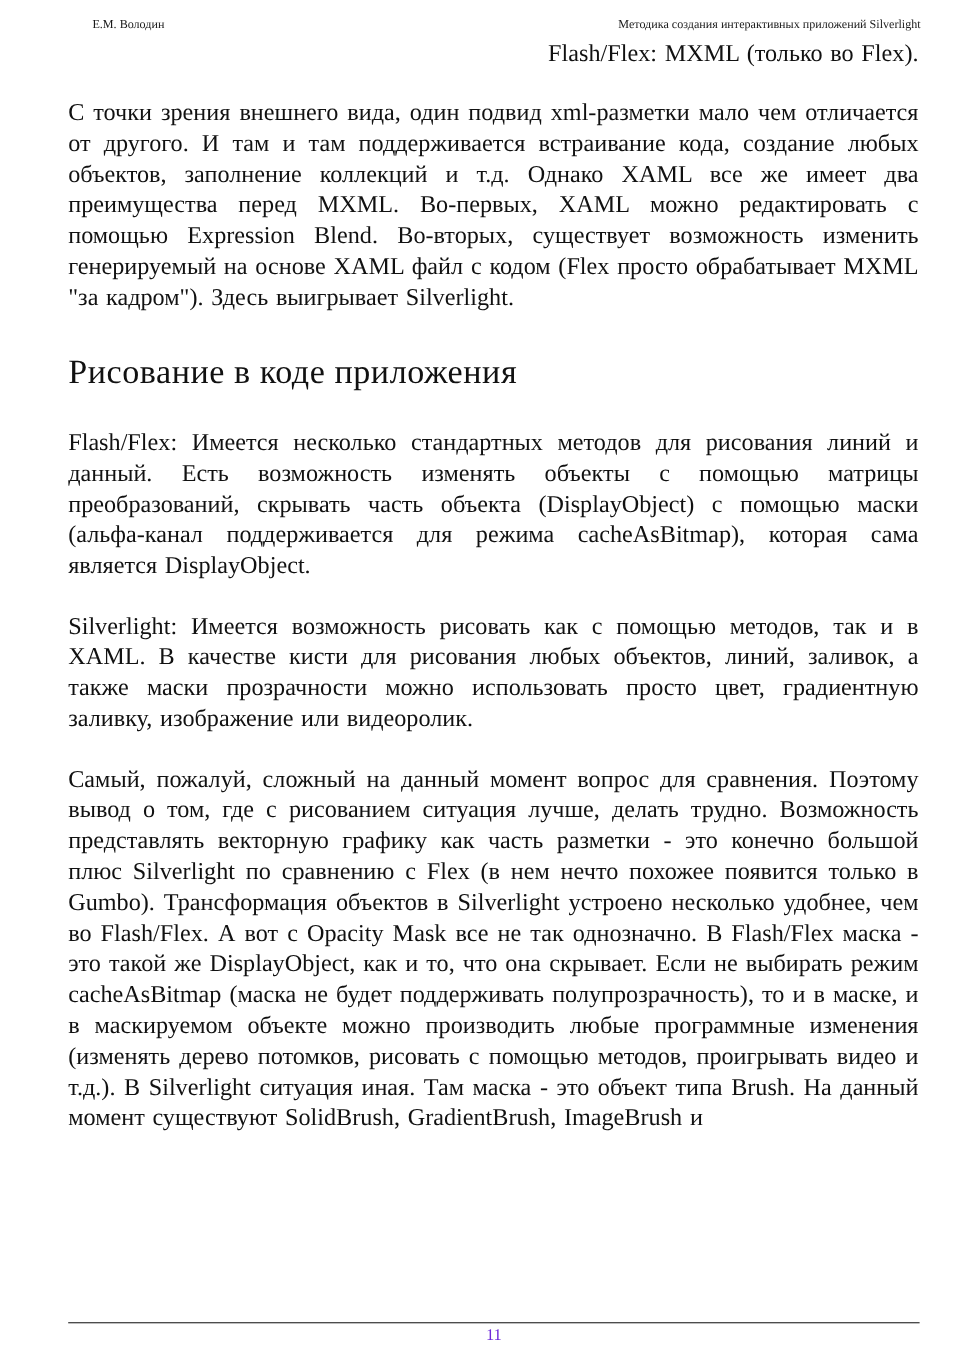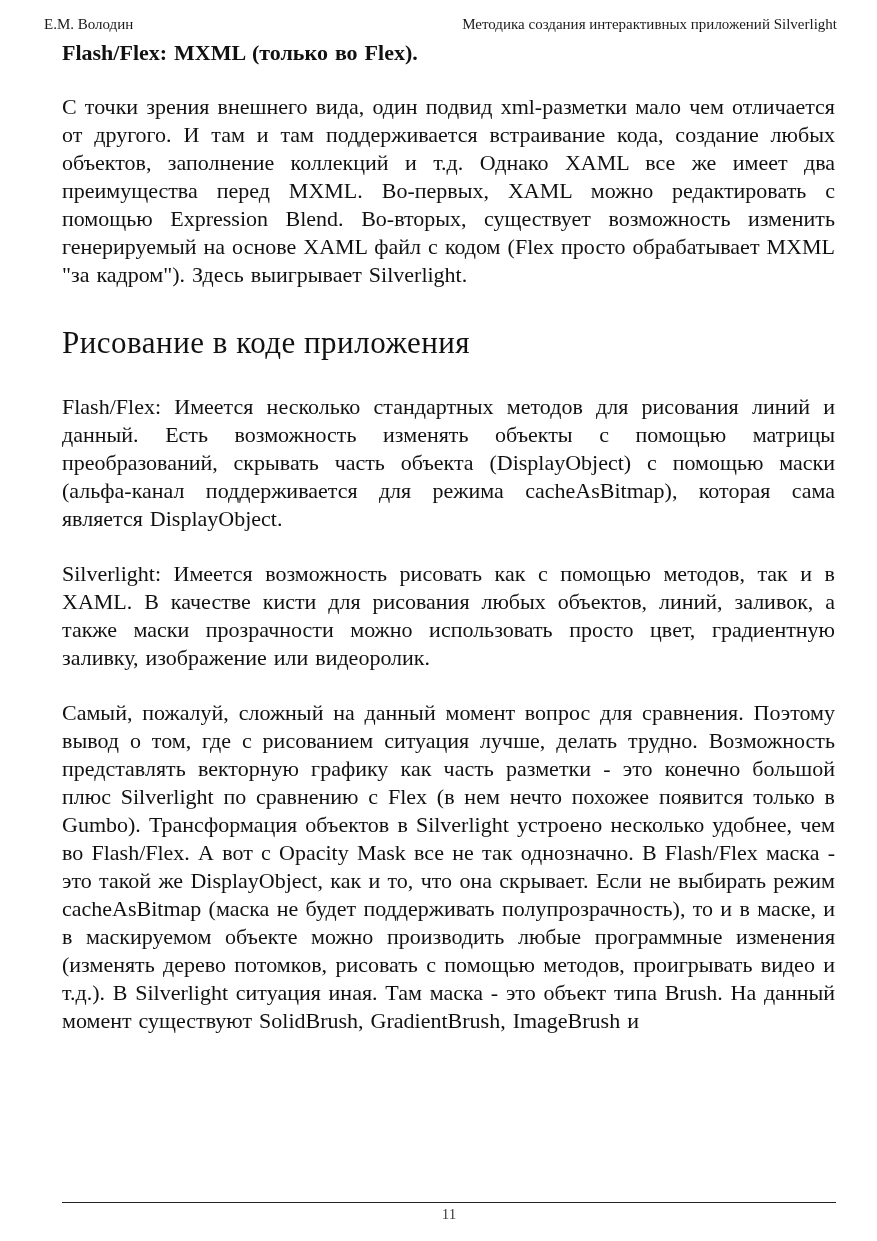--- a/index.html
+++ b/index.html
@@ -13,58 +13,57 @@
     height: 1241px;
     background: #ffffff;
     overflow: hidden;
     font-family: "Liberation Serif", "DejaVu Serif", serif;
     color: #111111;
   }
   .header {
     display: flex;
     justify-content: space-between;
     align-items: baseline;
-    padding: 16px 40px 0 44px;
-    font-size: 15px;
+    padding: 16px 40px 0 84px;
+    font-size: 11px;
     color: #1a1a1a;
   }
   .header .h-right {
     text-align: right;
   }
   .content {
     margin: 6px 42px 0 62px; 
   }
   p.body-par {
     font-size: 22px;
     line-height: 28px;
     text-align: justify;
     margin: 0 0 27px 0;
     word-spacing: 1.5px;
   }
   p.single-line {
-    text-align: left;
+    text-align: right;
     margin-bottom: 26px;
-    font-weight: bold;
   }
   h1.section-heading {
     font-size: 31px;
     font-weight: normal;
     margin: 36px 0 32px 0;
     letter-spacing: 0.5px;
   }
   .footer {
     position: absolute;
     left: 62px;
     right: 41px;
     top: 1202px;
     border-top: 1.5px solid #222222;
     text-align: center;
     font-size: 15px;
     padding-top: 3px;
-    color: #404040;
+    color: #6d28d9;
   }
 </style>
 </head>
 <body>
 
 <div class="page">
 
   <div class="header">
     <span class="h-left">Е.М. Володин</span>
     <span class="h-right">Методика создания интерактивных приложений Silverlight</span>

